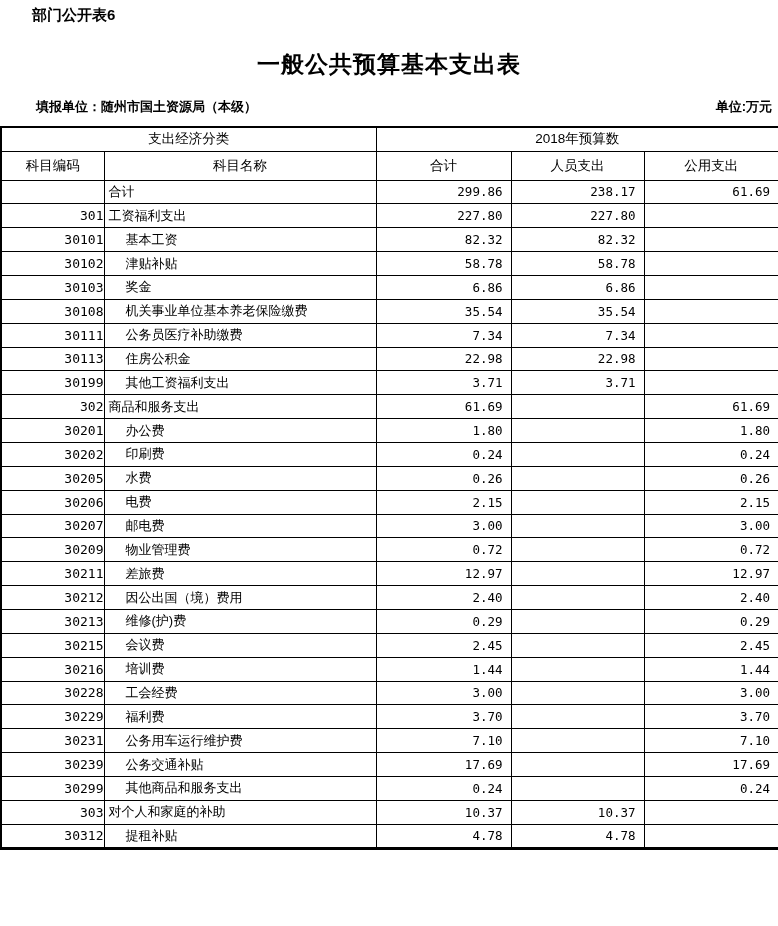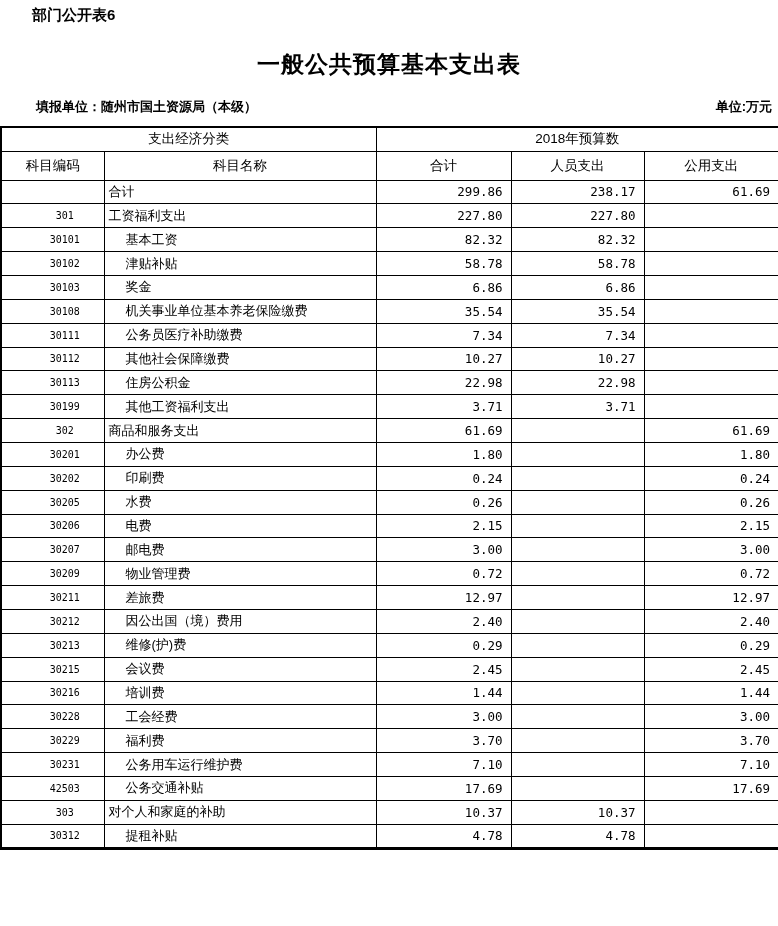--- a/index.html
+++ b/index.html
@@ -57,24 +57,24 @@
     overflow: hidden;
     white-space: nowrap;
     font-weight: normal;
     vertical-align: middle;
   }
   tr.header-row-1 { height: 24px; }
   tr.header-row-2 { height: 29px; }
   tbody tr { height: 23.86px; }
   th.group-cell, th.col-cell { text-align: center; font-size: 13.5px; }
   td.td-code {
-    text-align: center;
+    text-align: right;
     padding-left: 24px;
     font-family: "DejaVu Sans Mono", monospace;
-    font-size: 10px;
+    font-size: 13px;
   }
   td.td-name { text-align: left; padding-left: 4px; }
   td.td-name.indent { padding-left: 21px; }
   td.td-num {
     text-align: right;
     padding-right: 8px;
     font-family: "DejaVu Sans Mono", monospace;
     font-size: 12.5px;
   }
 </style>
@@ -155,27 +155,20 @@
         <td class="td-num"></td>
       </tr>
       <tr>
         <td class="td-code">30111</td>
         <td class="td-name indent">公务员医疗补助缴费</td>
         <td class="td-num">7.34</td>
         <td class="td-num">7.34</td>
         <td class="td-num"></td>
       </tr>
       <tr>
-        <td class="td-code">30112</td>
-        <td class="td-name indent">其他社会保障缴费</td>
-        <td class="td-num">10.27</td>
-        <td class="td-num">10.27</td>
-        <td class="td-num"></td>
-      </tr>
-      <tr>
         <td class="td-code">30113</td>
         <td class="td-name indent">住房公积金</td>
         <td class="td-num">22.98</td>
         <td class="td-num">22.98</td>
         <td class="td-num"></td>
       </tr>
       <tr>
         <td class="td-code">30199</td>
         <td class="td-name indent">其他工资福利支出</td>
         <td class="td-num">3.71</td>
@@ -281,25 +274,32 @@
         <td class="td-num">3.70</td>
       </tr>
       <tr>
         <td class="td-code">30231</td>
         <td class="td-name indent">公务用车运行维护费</td>
         <td class="td-num">7.10</td>
         <td class="td-num"></td>
         <td class="td-num">7.10</td>
       </tr>
       <tr>
-        <td class="td-code">42503</td>
+        <td class="td-code">30239</td>
         <td class="td-name indent">公务交通补贴</td>
         <td class="td-num">17.69</td>
         <td class="td-num"></td>
         <td class="td-num">17.69</td>
+      </tr>
+      <tr>
+        <td class="td-code">30299</td>
+        <td class="td-name indent">其他商品和服务支出</td>
+        <td class="td-num">0.24</td>
+        <td class="td-num"></td>
+        <td class="td-num">0.24</td>
       </tr>
       <tr>
         <td class="td-code">303</td>
         <td class="td-name">对个人和家庭的补助</td>
         <td class="td-num">10.37</td>
         <td class="td-num">10.37</td>
         <td class="td-num"></td>
       </tr>
       <tr>
         <td class="td-code">30312</td>

